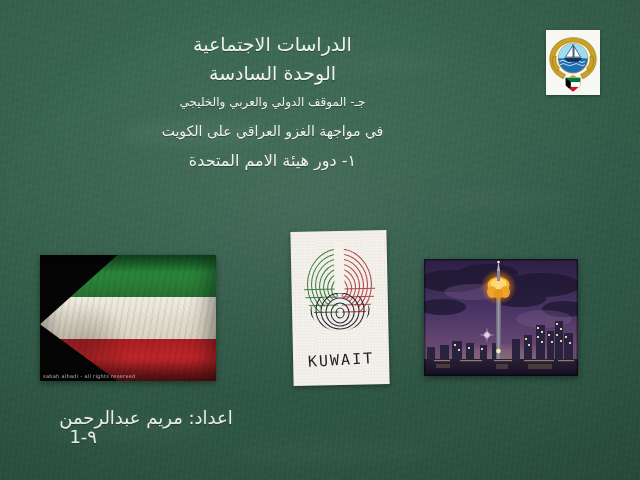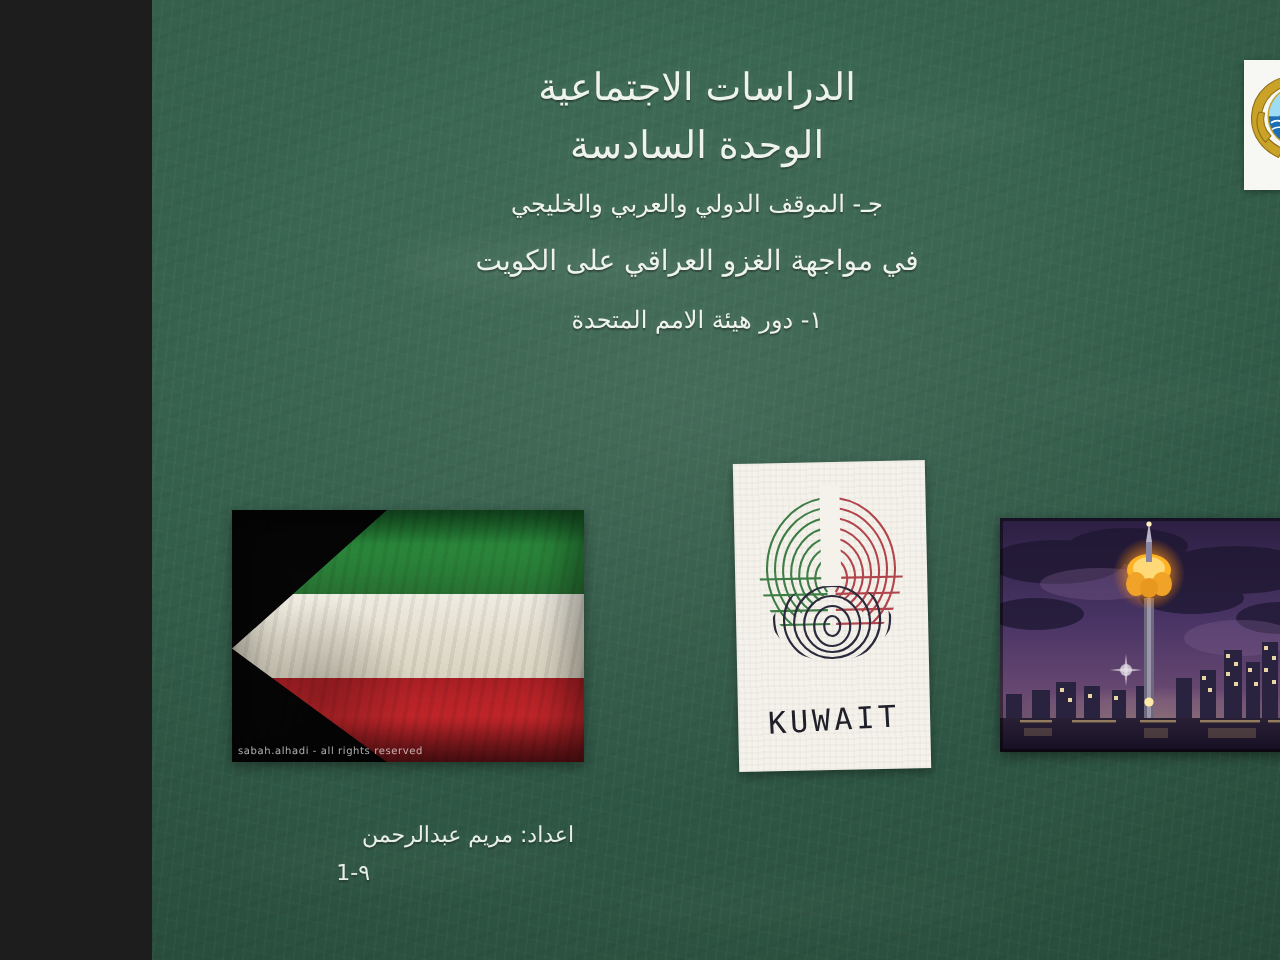--- a/index.html
+++ b/index.html
@@ -3,21 +3,21 @@
 <meta charset="utf-8">
 <title>Social Studies Slide</title>
 <style>
   html, body {
     margin: 0;
     padding: 0;
     background: #1d1d1d;
   }
   #slide {
     position: relative;
-    width: 564px;
+    width: 640px;
     height: 480px;
     overflow: hidden;
     font-family: "DejaVu Sans", "Liberation Sans", sans-serif;
     background-color: #37644f;
     background-image:
       radial-gradient(ellipse 70% 60% at 48% 42%, rgba(255,255,255,0.085) 0%, rgba(255,255,255,0.03) 45%, rgba(0,0,0,0.0) 70%),
       radial-gradient(ellipse 120% 110% at 50% 50%, rgba(0,0,0,0.0) 40%, rgba(0,0,0,0.18) 78%, rgba(0,0,0,0.42) 100%),
       repeating-linear-gradient(96deg, rgba(255,255,255,0.022) 0px, rgba(255,255,255,0.022) 1px, rgba(0,0,0,0.0) 1px, rgba(0,0,0,0.0) 5px),
       repeating-linear-gradient(12deg, rgba(255,255,255,0.016) 0px, rgba(255,255,255,0.016) 1px, rgba(0,0,0,0.0) 1px, rgba(0,0,0,0.0) 7px),
       repeating-linear-gradient(160deg, rgba(0,0,0,0.03) 0px, rgba(0,0,0,0.03) 2px, rgba(0,0,0,0.0) 2px, rgba(0,0,0,0.0) 9px),
@@ -46,21 +46,21 @@
     text-shadow: 0 1px 1px rgba(0,0,0,0.38), 0 0 4px rgba(255,255,255,0.14);
   }
   .tline {
     white-space: nowrap;
     direction: rtl;
   }
   .tline.l1 { padding-right: 0px; }
   .tline.l2 { padding-right: 0px; }
   .tline.l3 { font-size: 12px; }
   .tline.l4 { font-size: 14px; }
-  .tline.l5 { font-size: 12px; }
+  .tline.l5 { font-size: 16px; }
 
   
   #emblem {
     position: absolute;
     left: 546px;
     top: 30px;
     width: 54px;
     height: 65px;
     background: #f7f7f4;
     box-shadow: 0 1px 3px rgba(0,0,0,0.35);
@@ -153,26 +153,26 @@
     height: 117px;
     overflow: hidden;
     box-shadow: 0 2px 6px rgba(0,0,0,0.45);
     background: #150f22;
   }
   #tower-photo svg { display: block; width: 100%; height: 100%; }
 
   
   #credit {
     position: absolute;
-    left: 12px;
+    left: 0;
     top: 408px;
     width: 292px;
     text-align: center;
     color: #e9efe9;
-    font-size: 11px;
+    font-size: 18px;
     line-height: 19px;
     letter-spacing: 1.4px;
     direction: rtl;
     text-shadow: 0 1px 1px rgba(0,0,0,0.35), 0 0 3px rgba(255,255,255,0.12);
   }
   #credit .cline { white-space: nowrap; }
   #credit .cline.c2 { padding-right: 0; text-align: right; padding-right: 195px; }
 </style>
 </head>
 <body>

